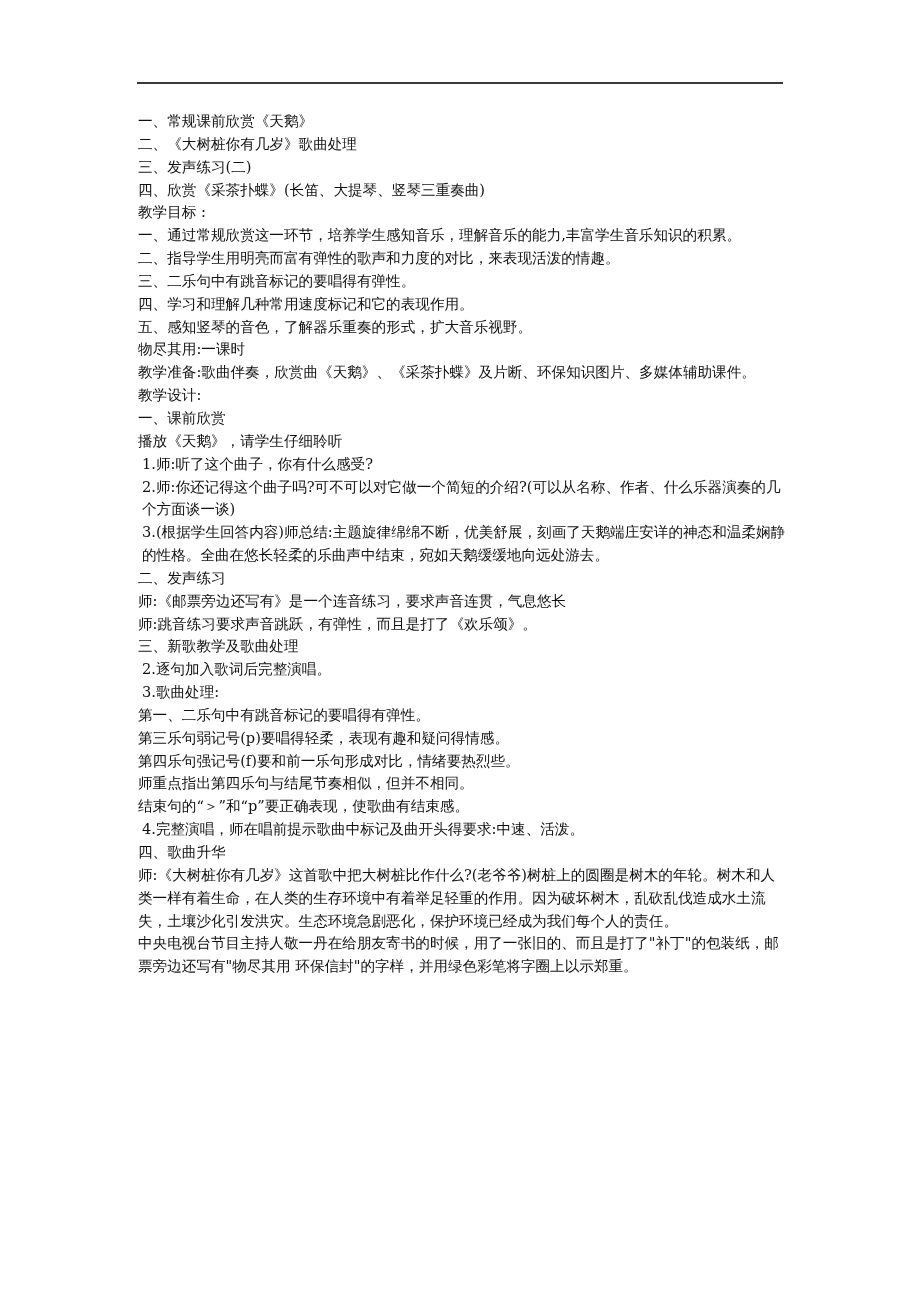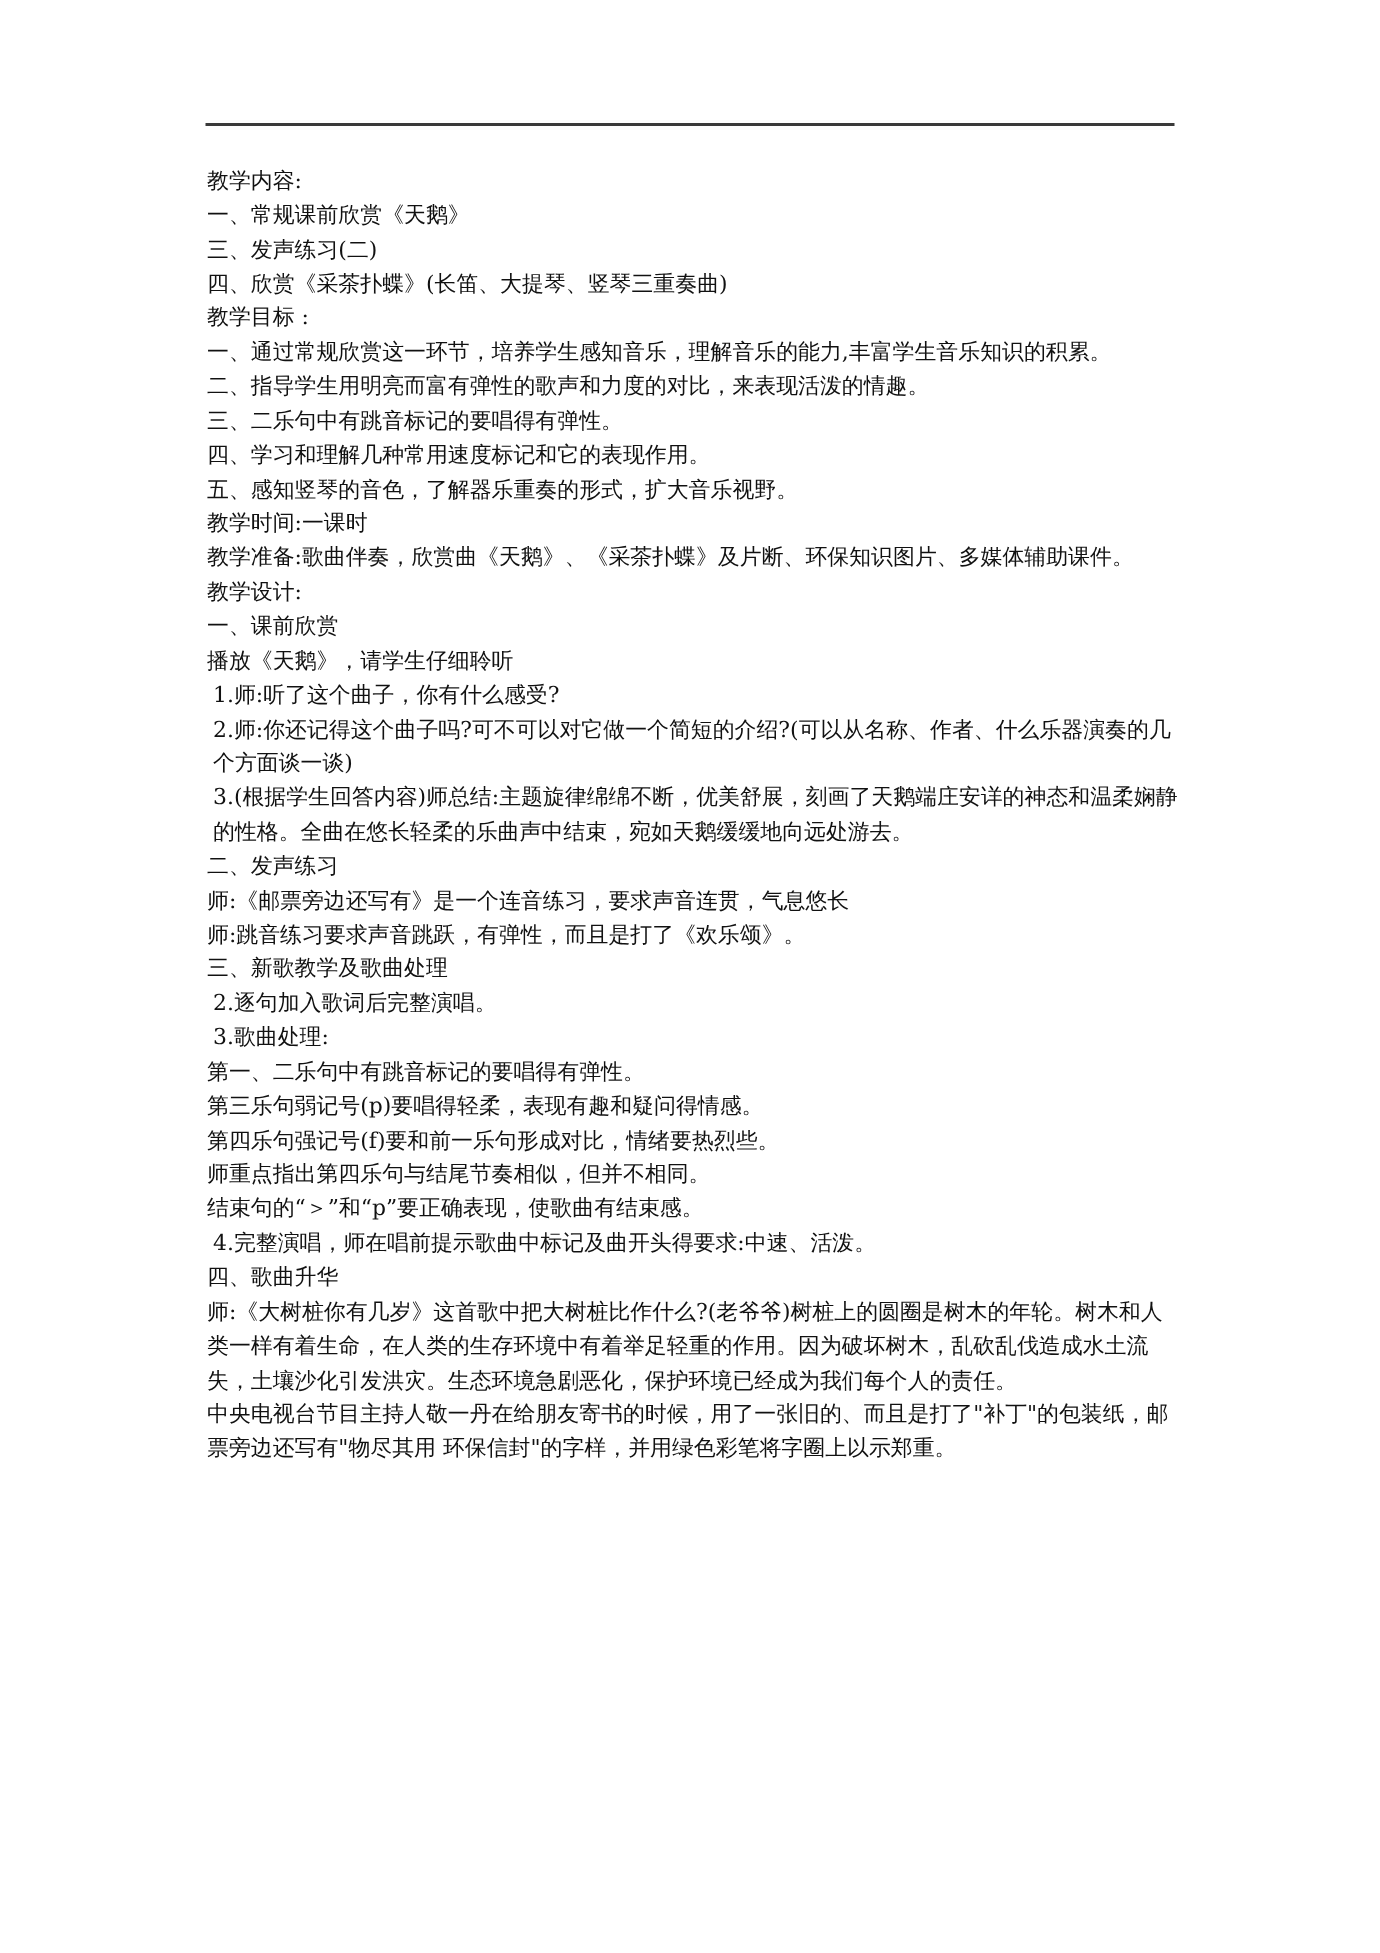--- a/index.html
+++ b/index.html
@@ -15,33 +15,33 @@
     }
     .line { display: block; white-space: normal; word-break: break-all; }
     .indent { padding-left: 4px; }
   </style>
 </head>
 <body>
 
 <div class="rule"></div>
 
 <div class="page">
-  <span class="line">教学内容:</span>
   <span class="line">一、常规课前欣赏《天鹅》</span>
+  <span class="line">二、《大树桩你有几岁》歌曲处理</span>
   <span class="line">三、发声练习(二)</span>
   <span class="line">四、欣赏《采茶扑蝶》(长笛、大提琴、竖琴三重奏曲)</span>
 
   <span class="line">教学目标 :</span>
   <span class="line">一、通过常规欣赏这一环节，培养学生感知音乐，理解音乐的能力,丰富学生音乐知识的积累。</span>
   <span class="line">二、指导学生用明亮而富有弹性的歌声和力度的对比，来表现活泼的情趣。</span>
   <span class="line">三、二乐句中有跳音标记的要唱得有弹性。</span>
   <span class="line">四、学习和理解几种常用速度标记和它的表现作用。</span>
   <span class="line">五、感知竖琴的音色，了解器乐重奏的形式，扩大音乐视野。</span>
 
-  <span class="line">教学时间:一课时</span>
+  <span class="line">物尽其用:一课时</span>
   <span class="line">教学准备:歌曲伴奏，欣赏曲《天鹅》、《采茶扑蝶》及片断、环保知识图片、多媒体辅助课件。</span>
   <span class="line">教学设计:</span>
 
   <span class="line">一、课前欣赏</span>
   <span class="line">播放《天鹅》，请学生仔细聆听</span>
   <span class="line indent"> 1.师:听了这个曲子，你有什么感受?</span>
   <span class="line indent"> 2.师:你还记得这个曲子吗?可不可以对它做一个简短的介绍?(可以从名称、作者、什么乐器演奏的几个方面谈一谈)</span>
   <span class="line indent"> 3.(根据学生回答内容)师总结:主题旋律绵绵不断，优美舒展，刻画了天鹅端庄安详的神态和温柔娴静的性格。全曲在悠长轻柔的乐曲声中结束，宛如天鹅缓缓地向远处游去。</span>
 
   <span class="line">二、发声练习</span>

